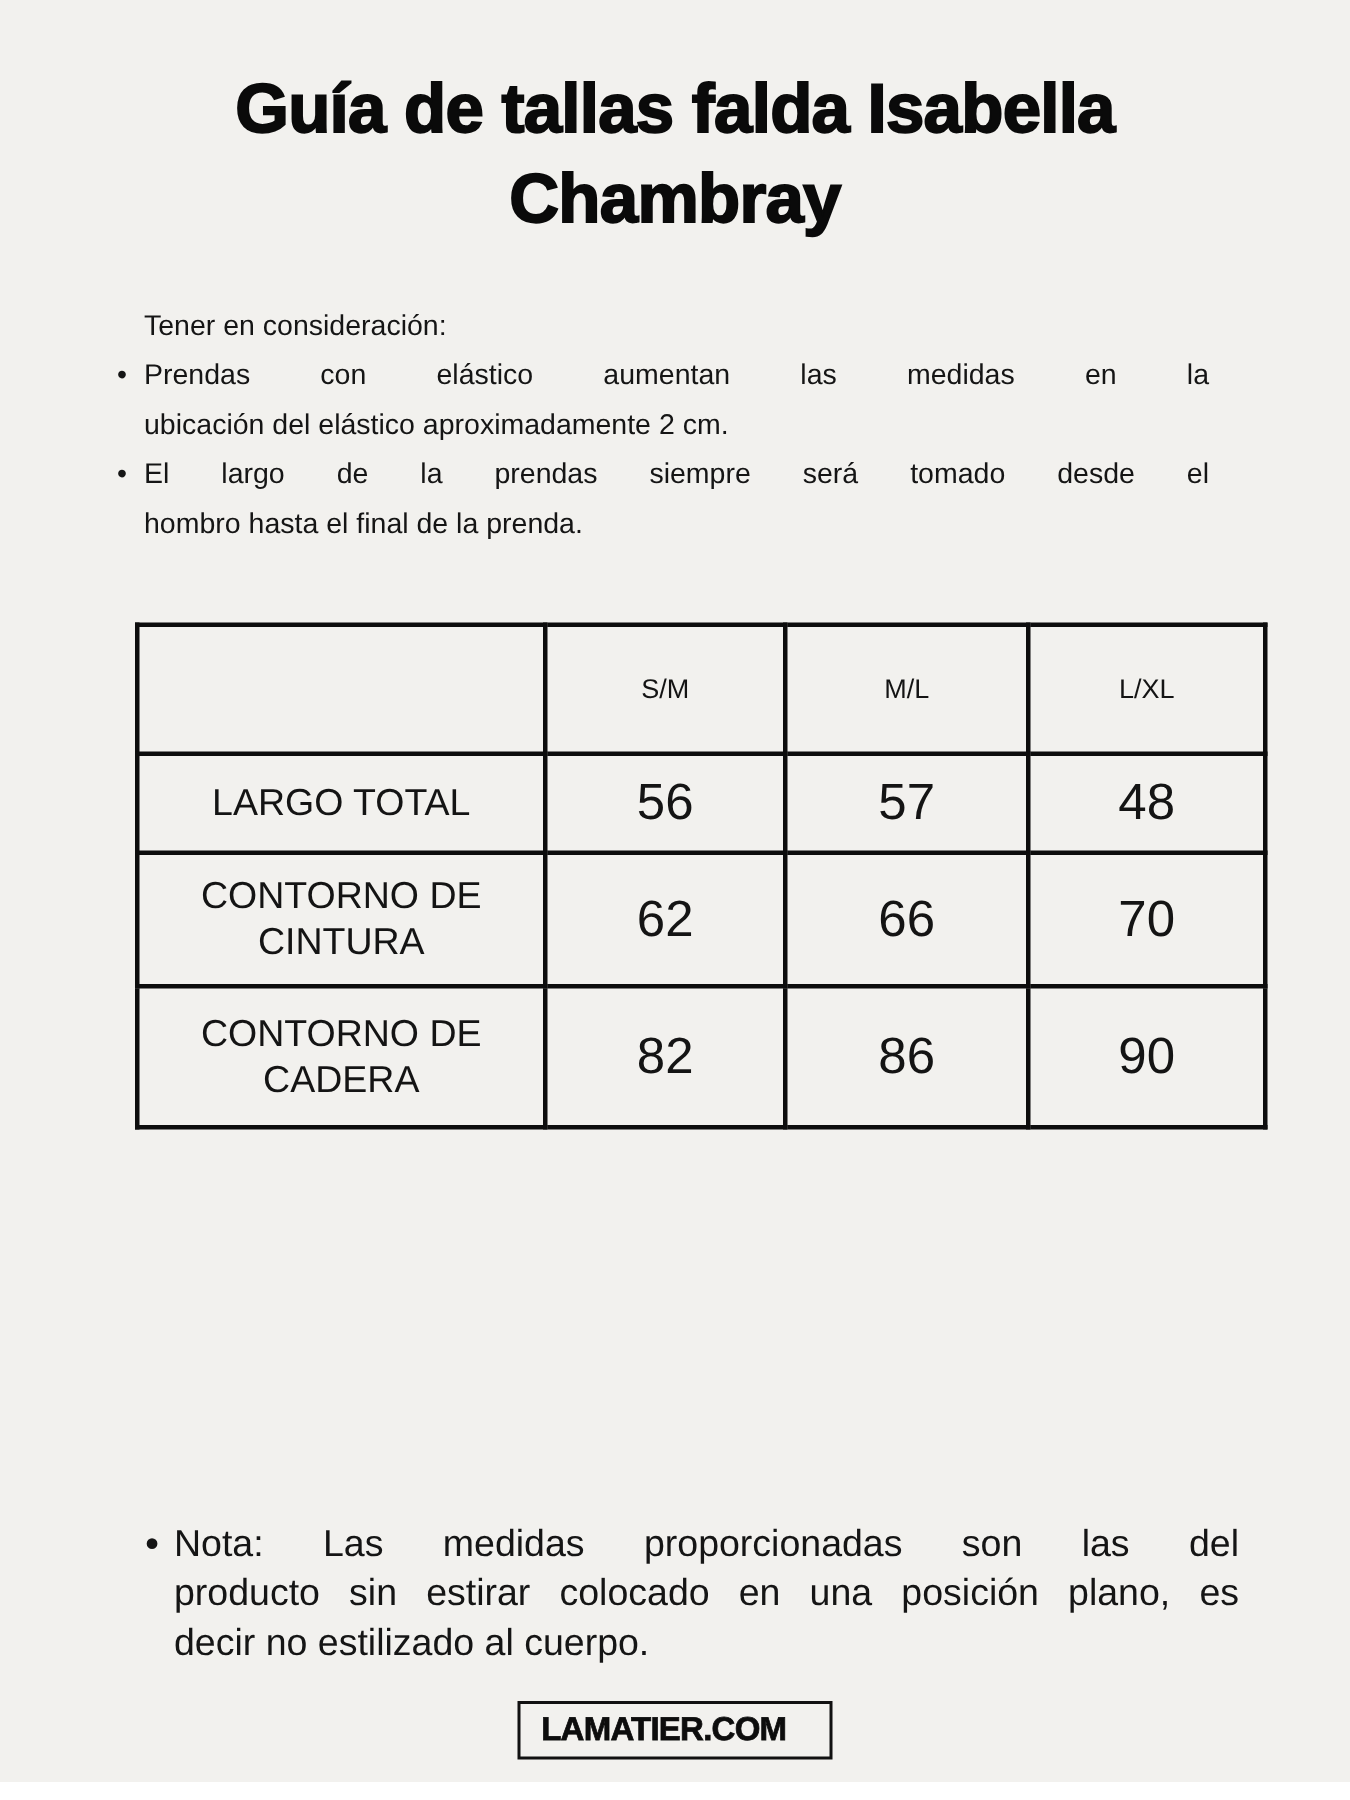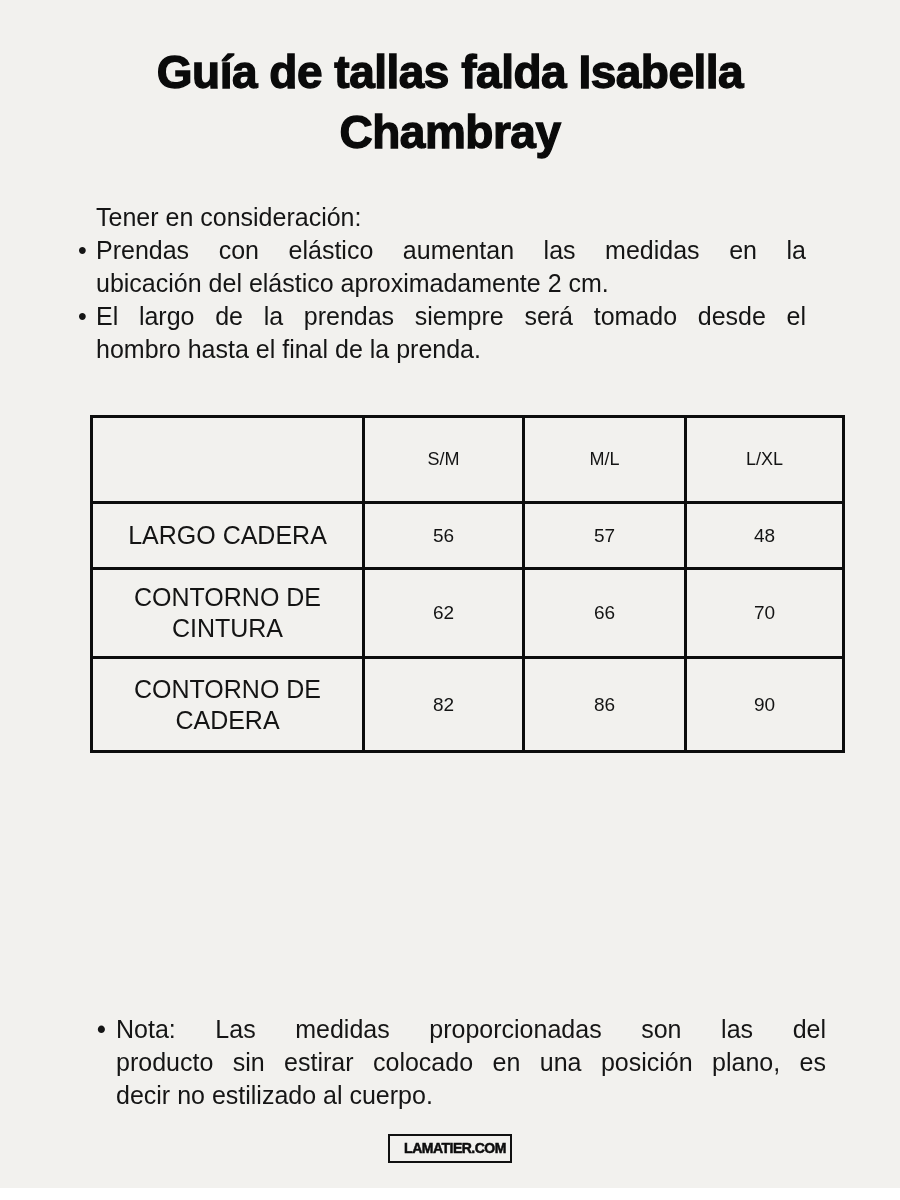--- a/index.html
+++ b/index.html
@@ -36,21 +36,21 @@
     -webkit-text-stroke: 1.3px #0a0a0a;
   }
   .title span { display: block; }
 
   
   .intro {
     position: absolute;
     top: 201px;
     left: 78px;
     width: 728px;
-    font-size: 25px;
+    font-size: 19px;
     line-height: 33px;
     color: #151515;
   }
   .intro-heading {
     margin: 0;
     padding-left: 18px;
   }
   .bullets {
     list-style: none;
     margin: 0;
@@ -94,21 +94,21 @@
   }
   .size-table th { font-size: 18px; }
   .size-table td.rowlabel {
     font-size: 25px;
     line-height: 31px;
   }
   .size-table td.rowlabel span {
     display: inline-block;
     max-width: 200px;
   }
-  .size-table td.val { font-size: 19px; }
+  .size-table td.val { font-size: 34px; }
   tr.r-header  { height: 86px; }
   tr.r-largo   { height: 66px; }
   tr.r-cintura { height: 89px; }
   tr.r-cadera  { height: 94px; }
 
   
   .note {
     position: absolute;
     top: 1013px;
     left: 97px;
@@ -132,22 +132,22 @@
   .footer {
     position: absolute;
     top: 1134px;
     left: 0;
     width: 900px;
     text-align: center;
   }
   .brand-badge {
     display: inline-block;
     border: 2px solid #111;
-    padding: 4px 4px 5px 14px;
-    font-size: 14px;
+    padding: 4px 29px 5px 14px;
+    font-size: 22px;
     font-weight: 900;
     letter-spacing: -0.5px;
     color: #0d0d0d;
     -webkit-text-stroke: 0.5px #0d0d0d;
     background: #f2f1ee;
   }
 </style>
 </head>
 <body>
 
@@ -182,21 +182,21 @@
     <thead>
       <tr class="r-header">
         <th></th>
         <th>S/M</th>
         <th>M/L</th>
         <th>L/XL</th>
       </tr>
     </thead>
     <tbody>
       <tr class="r-largo">
-        <td class="rowlabel"><span>LARGO CADERA</span></td>
+        <td class="rowlabel"><span>LARGO TOTAL</span></td>
         <td class="val">56</td>
         <td class="val">57</td>
         <td class="val">48</td>
       </tr>
       <tr class="r-cintura">
         <td class="rowlabel"><span>CONTORNO DE CINTURA</span></td>
         <td class="val">62</td>
         <td class="val">66</td>
         <td class="val">70</td>
       </tr>

